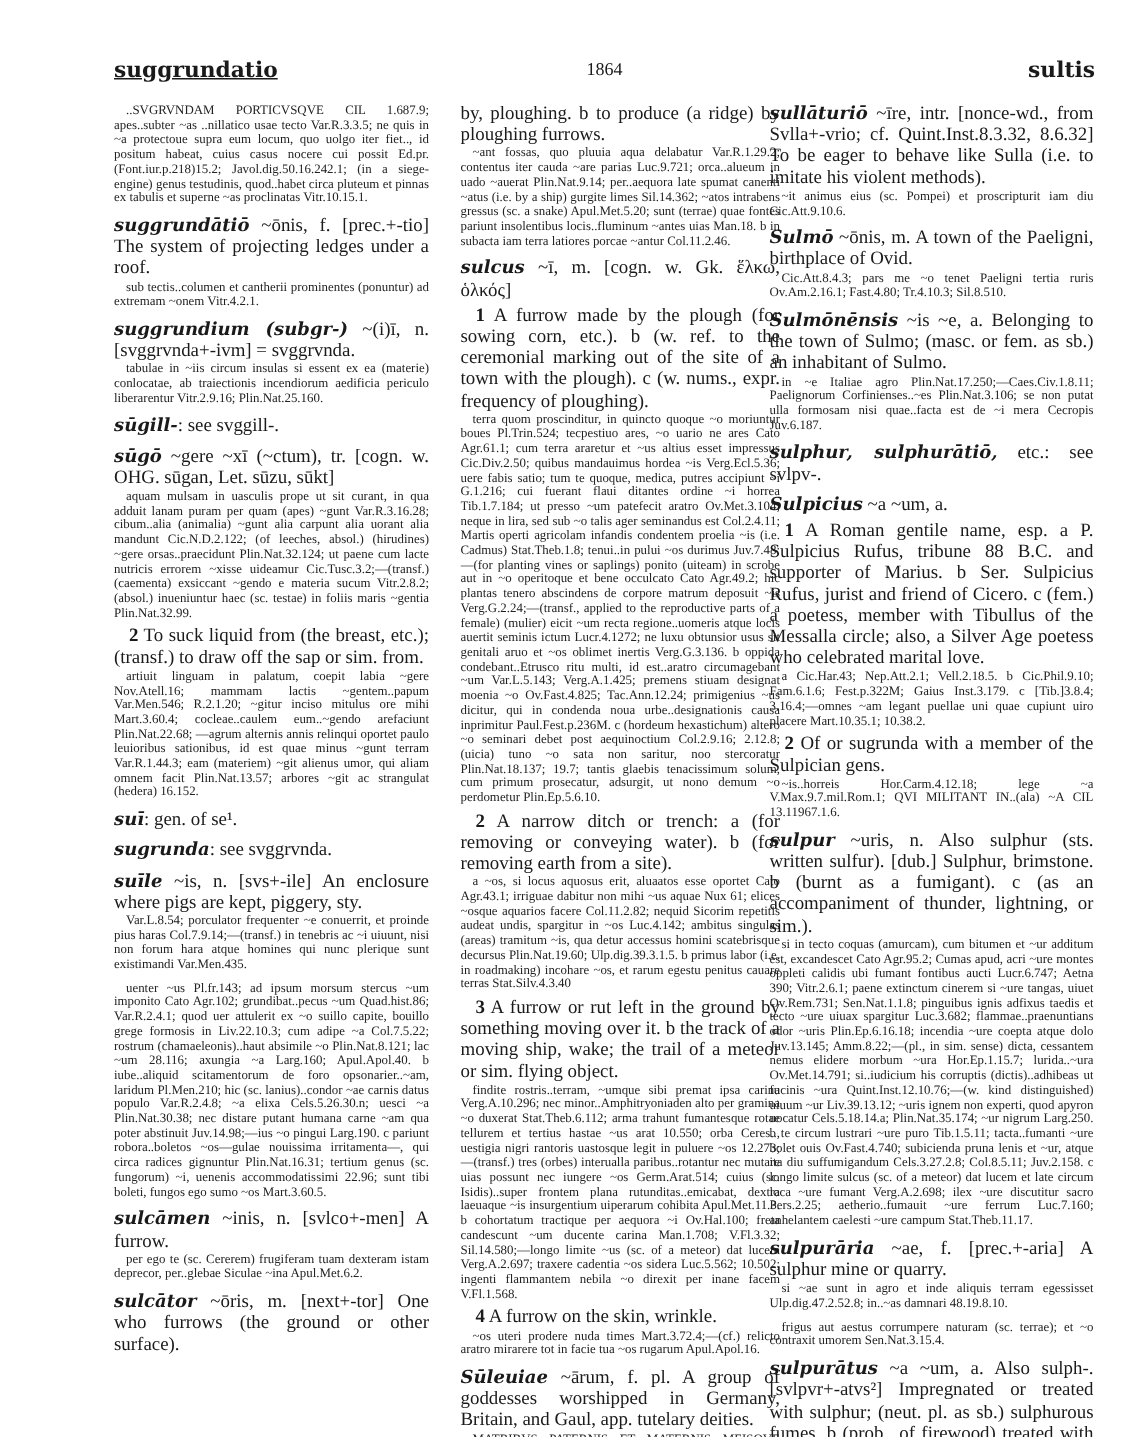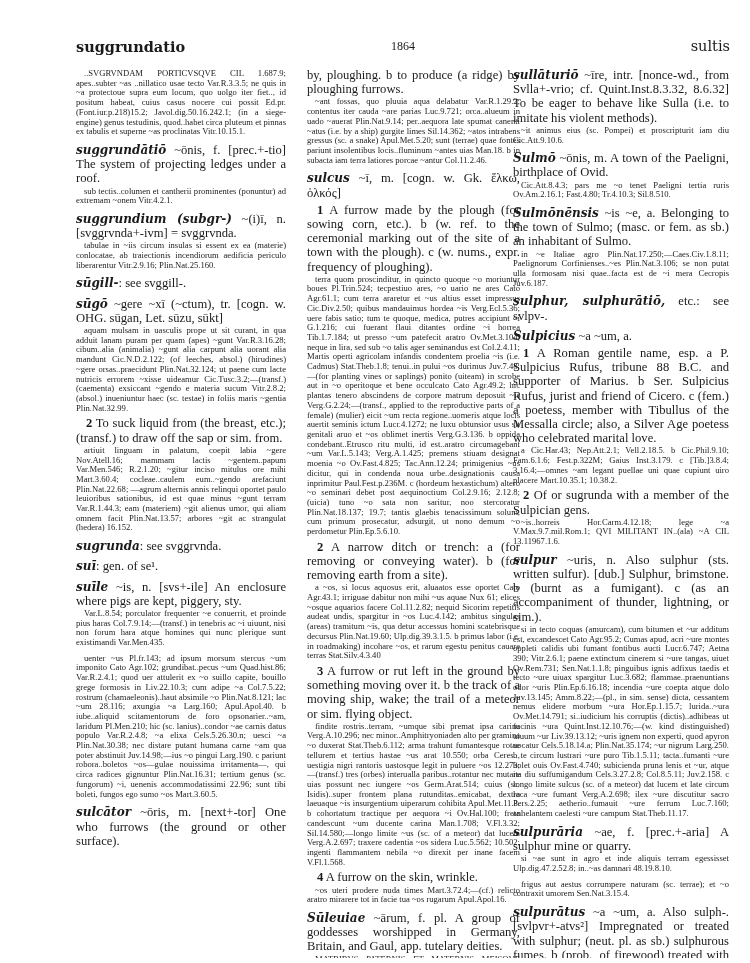--- a/index.html
+++ b/index.html
@@ -1,20 +1,20 @@
 <!DOCTYPE html>
 <html><head>
 <meta charset="utf-8">
 <style>
   html, body { margin: 0; padding: 0; background: #ffffff; }
   body { width: 750px; height: 963px; overflow: hidden; position: relative; color: #1a1a1a; font-family: "DejaVu Serif", "Liberation Serif", serif; }
   .page-header { position: absolute; top: 38px; left: 76px; width: 654px; height: 20px; }
-  .guide-left { position: absolute; left: 0; top: 0; font-weight: bold; font-size: 14.5px; font-family: "DejaVu Serif", serif; letter-spacing: 0; }
+  .guide-left { position: absolute; left: 0; top: 0; font-weight: bold; font-size: 14.5px; font-family: "DejaVu Serif", serif; letter-spacing: 0; text-decoration: underline; }
   .page-num { position: absolute; left: 0; right: 0; text-align: center; top: 1px; font-size: 12px; font-family: "Liberation Serif", serif; }
-  .guide-right { position: absolute; right: 0; top: 0; font-weight: normal; font-size: 14.5px; font-family: "DejaVu Serif", serif; }
+  .guide-right { position: absolute; right: 0; top: 0; font-weight: bold; font-size: 14.5px; font-family: "DejaVu Serif", serif; }
   .col { position: absolute; top: 68px; overflow: hidden; height: 890px; }
   .col-left { left: 76px; width: 210px; }
   .col-mid { left: 307px; width: 213px; }
   .col-right { left: 513px; width: 216px; }
   .entry { margin: 0 0 6px 0; }
   .head { font-family: "Liberation Serif", serif; font-size: 12.6px; line-height: 14.2px; text-align: justify; margin: 0; }
   .hw { font-family: "DejaVu Serif", serif; font-weight: bold; font-size: 12px; font-style: italic; }
   .sense { font-family: "Liberation Serif", serif; font-size: 12.6px; line-height: 14.2px; text-align: justify; margin: 3px 0 0 0; text-indent: 10px; }
   .num { font-weight: bold; }
   .cit { font-family: "Liberation Serif", serif; font-size: 8.6px; line-height: 9.7px; text-align: justify; margin: 1px 0 0 0; text-indent: 8px; color: #222; }
@@ -43,31 +43,35 @@
     <div class="entry">
       <p class="head"><span class="hw">sūgill-</span><span>: see svggill-.</span></p>
     </div>
     <div class="entry">
       <p class="head"><span class="hw">sūgō</span><span> ~gere ~xī (~ctum), tr. [cogn. w. OHG. sūgan, Let. sūzu, sūkt]</span></p>
       <p class="cit">aquam mulsam in uasculis prope ut sit curant, in qua adduit lanam puram per quam (apes) ~gunt Var.R.3.16.28; cibum..alia (animalia) ~gunt alia carpunt alia uorant alia mandunt Cic.N.D.2.122; (of leeches, absol.) (hirudines) ~gere orsas..praecidunt Plin.Nat.32.124; ut paene cum lacte nutricis errorem ~xisse uideamur Cic.Tusc.3.2;—(transf.) (caementa) exsiccant ~gendo e materia sucum Vitr.2.8.2; (absol.) inueniuntur haec (sc. testae) in foliis maris ~gentia Plin.Nat.32.99.</p>
       <p class="sense"><span class="num">2</span> <span>To suck liquid from (the breast, etc.); (transf.) to draw off the sap or sim. from.</span></p>
       <p class="cit">artiuit linguam in palatum, coepit labia ~gere Nov.Atell.16; mammam lactis ~gentem..papum Var.Men.546; R.2.1.20; ~gitur inciso mitulus ore mihi Mart.3.60.4; cocleae..caulem eum..~gendo arefaciunt Plin.Nat.22.68; —agrum alternis annis relinqui oportet paulo leuioribus sationibus, id est quae minus ~gunt terram Var.R.1.44.3; eam (materiem) ~git alienus umor, qui aliam omnem facit Plin.Nat.13.57; arbores ~git ac strangulat (hedera) 16.152.</p>
     </div>
     <div class="entry">
-      <p class="head"><span class="hw">sugrunda</span><span>: see svggrvnda.</span></p>
+      <p class="head"><span class="hw">suī</span><span>: gen. of se¹.</span></p>
     </div>
     <div class="entry">
-      <p class="head"><span class="hw">suī</span><span>: gen. of se¹.</span></p>
+      <p class="head"><span class="hw">sugrunda</span><span>: see svggrvnda.</span></p>
     </div>
     <div class="entry">
       <p class="head"><span class="hw">suīle</span><span> ~is, n. [svs+-ile] An enclosure where pigs are kept, piggery, sty.</span></p>
       <p class="cit">Var.L.8.54; porculator frequenter ~e conuerrit, et proinde pius haras Col.7.9.14;—(transf.) in tenebris ac ~i uiuunt, nisi non forum hara atque homines qui nunc plerique sunt existimandi Var.Men.435.</p>
     </div>
     <div class="entry">
       <p class="cit">uenter ~us Pl.fr.143; ad ipsum morsum stercus ~um imponito Cato Agr.102; grundibat..pecus ~um Quad.hist.86; Var.R.2.4.1; quod uer attulerit ex ~o suillo capite, bouillo grege formosis in Liv.22.10.3; cum adipe ~a Col.7.5.22; rostrum (chamaeleonis)..haut absimile ~o Plin.Nat.8.121; lac ~um 28.116; axungia ~a Larg.160; Apul.Apol.40. b iube..aliquid scitamentorum de foro opsonarier..~am, laridum Pl.Men.210; hic (sc. lanius)..condor ~ae carnis datus populo Var.R.2.4.8; ~a elixa Cels.5.26.30.n; uesci ~a Plin.Nat.30.38; nec distare putant humana carne ~am qua poter abstinuit Juv.14.98;—ius ~o pingui Larg.190. c pariunt robora..boletos ~os—gulae nouissima irritamenta—, qui circa radices gignuntur Plin.Nat.16.31; tertium genus (sc. fungorum) ~i, uenenis accommodatissimi 22.96; sunt tibi boleti, fungos ego sumo ~os Mart.3.60.5.</p>
+    </div>
+    <div class="entry">
+      <p class="head"><span class="hw">sulcāmen</span><span> ~inis, n. [svlco+-men] A furrow.</span></p>
+      <p class="cit">per ego te (sc. Cererem) frugiferam tuam dexteram istam deprecor, per..glebae Siculae ~ina Apul.Met.6.2.</p>
     </div>
     <div class="entry">
       <p class="head"><span class="hw">sulcātor</span><span> ~ōris, m. [next+-tor] One who furrows (the ground or other surface).</span></p>
     </div>
   </div>
 <div class="col col-mid">
     <div class="entry">
       <p class="head">by, ploughing. b to produce (a ridge) by ploughing furrows.</p>
       <p class="cit">~ant fossas, quo pluuia aqua delabatur Var.R.1.29.2; contentus iter cauda ~are parias Luc.9.721; orca..alueum in uado ~auerat Plin.Nat.9.14; per..aequora late spumat canenti ~atus (i.e. by a ship) gurgite limes Sil.14.362; ~atos intrabens gressus (sc. a snake) Apul.Met.5.20; sunt (terrae) quae fontes pariunt insolentibus locis..fluminum ~antes uias Man.18. b in subacta iam terra latiores porcae ~antur Col.11.2.46.</p>
     </div>

